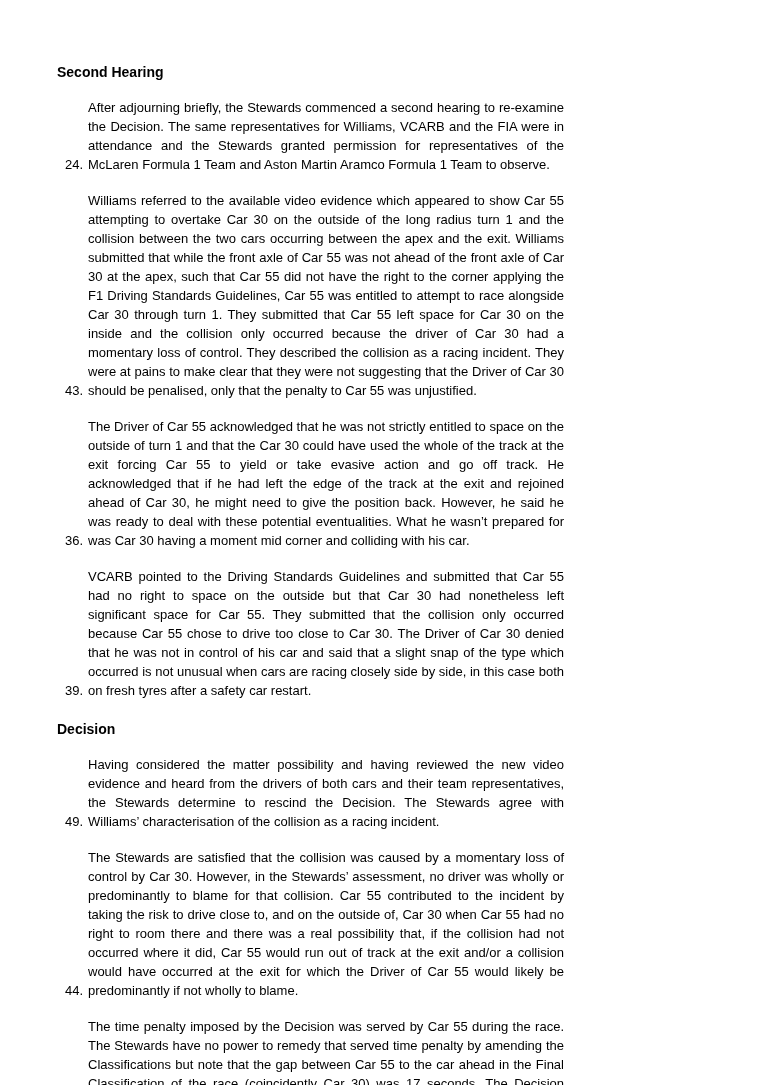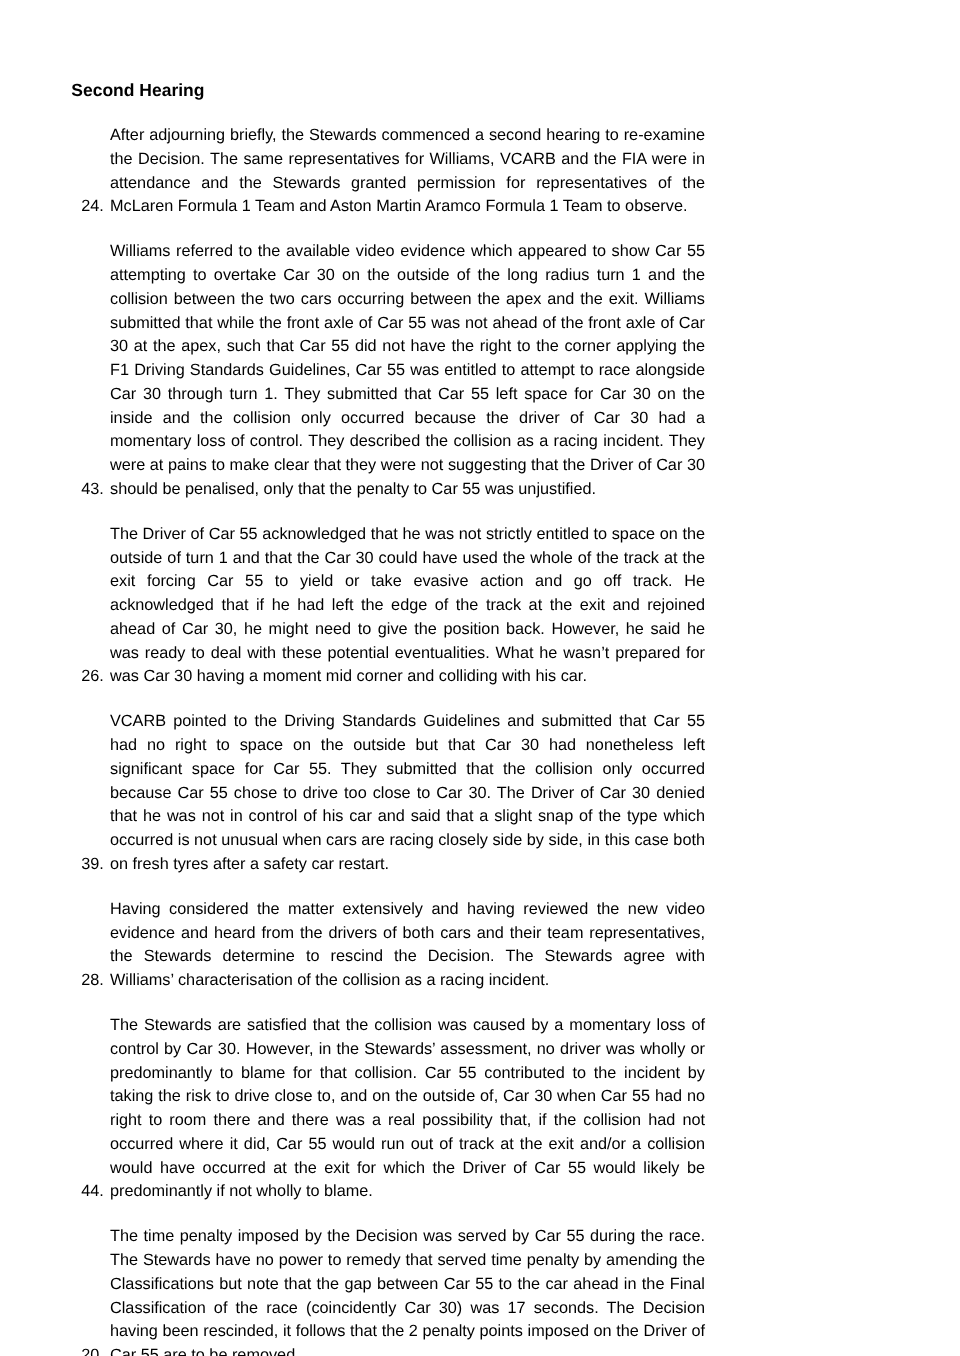--- a/index.html
+++ b/index.html
@@ -60,33 +60,34 @@
     <p class="text">After adjourning briefly, the Stewards commenced a second hearing to re-examine the Decision. The same representatives for Williams, VCARB and the FIA were in attendance and the Stewards granted permission for representatives of the McLaren Formula 1 Team and Aston Martin Aramco Formula 1 Team to observe.</p>
   </div>
 
 
   <div class="item">
     <span class="num">43.</span>
     <p class="text">Williams referred to the available video evidence which appeared to show Car 55 attempting to overtake Car 30 on the outside of the long radius turn 1 and the collision between the two cars occurring between the apex and the exit. Williams submitted that while the front axle of Car 55 was not ahead of the front axle of Car 30 at the apex, such that Car 55 did not have the right to the corner applying the F1 Driving Standards Guidelines, Car 55 was entitled to attempt to race alongside Car 30 through turn 1. They submitted that Car 55 left space for Car 30 on the inside and the collision only occurred because the driver of Car 30 had a momentary loss of control. They described the collision as a racing incident. They were at pains to make clear that they were not suggesting that the Driver of Car 30 should be penalised, only that the penalty to Car 55 was unjustified.</p>
   </div>
 
   <div class="item">
-    <span class="num">26.</span>
+    <span class="num">36.</span>
     <p class="text">The Driver of Car 55 acknowledged that he was not strictly entitled to space on the outside of turn 1 and that the Car 30 could have used the whole of the track at the exit forcing Car 55 to yield or take evasive action and go off track. He acknowledged that if he had left the edge of the track at the exit and rejoined ahead of Car 30, he might need to give the position back. However, he said he was ready to deal with these potential eventualities. What he wasn’t prepared for was Car 30 having a moment mid corner and colliding with his car.</p>
   </div>
 
   <div class="item">
     <span class="num">39.</span>
     <p class="text">VCARB pointed to the Driving Standards Guidelines and submitted that Car 55 had no right to space on the outside but that Car 30 had nonetheless left significant space for Car 55. They submitted that the collision only occurred because Car 55 chose to drive too close to Car 30. The Driver of Car 30 denied that he was not in control of his car and said that a slight snap of the type which occurred is not unusual when cars are racing closely side by side, in this case both on fresh tyres after a safety car restart.</p>
   </div>
 
+  <h2 class="section-heading">Decision</h2>
 
   <div class="item">
-    <span class="num">28.</span>
-    <p class="text">Having considered the matter extensively and having reviewed the new video evidence and heard from the drivers of both cars and their team representatives, the Stewards determine to rescind the Decision. The Stewards agree with Williams’ characterisation of the collision as a racing incident.</p>
+    <span class="num">49.</span>
+    <p class="text">Having considered the matter possibility and having reviewed the new video evidence and heard from the drivers of both cars and their team representatives, the Stewards determine to rescind the Decision. The Stewards agree with Williams’ characterisation of the collision as a racing incident.</p>
   </div>
 
   <div class="item">
     <span class="num">44.</span>
     <p class="text">The Stewards are satisfied that the collision was caused by a momentary loss of control by Car 30. However, in the Stewards’ assessment, no driver was wholly or predominantly to blame for that collision. Car 55 contributed to the incident by taking the risk to drive close to, and on the outside of, Car 30 when Car 55 had no right to room there and there was a real possibility that, if the collision had not occurred where it did, Car 55 would run out of track at the exit and/or a collision would have occurred at the exit for which the Driver of Car 55 would likely be predominantly if not wholly to blame.</p>
   </div>
 
   <div class="item">
     <span class="num">20.</span>
     <p class="text">The time penalty imposed by the Decision was served by Car 55 during the race. The Stewards have no power to remedy that served time penalty by amending the Classifications but note that the gap between Car 55 to the car ahead in the Final Classification of the race (coincidently Car 30) was 17 seconds. The Decision having been rescinded, it follows that the 2 penalty points imposed on the Driver of Car 55 are to be removed.</p>

